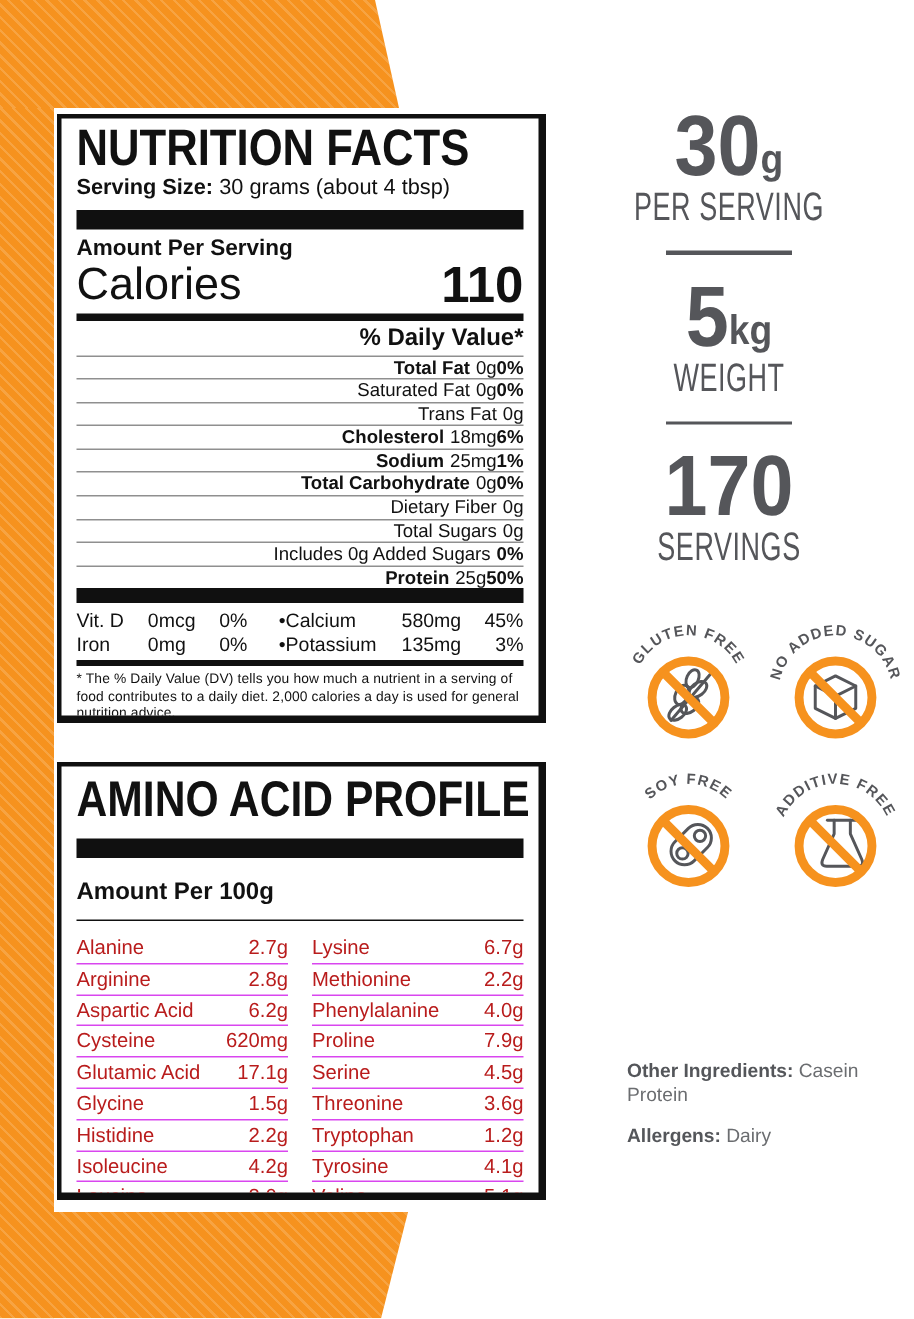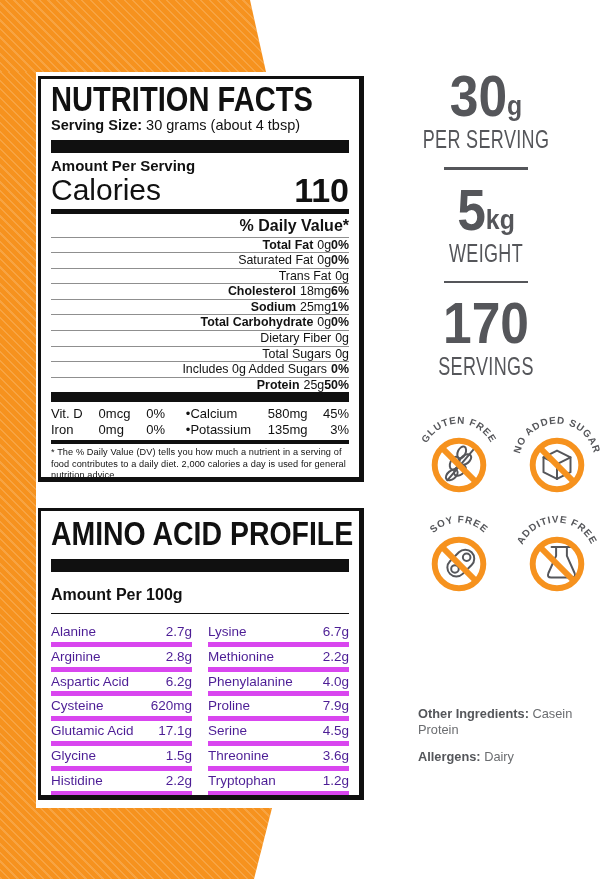--- a/index.html
+++ b/index.html
@@ -42,22 +42,22 @@
   .v-n1{width:48px;} .v-a1{width:48px;} .v-d1{width:40px;}
   .v-b{flex:1;text-align:center;}
   .v-n2{width:78px;} .v-a2{width:50px;} .v-d2{width:32px;text-align:right;}
   .nf-foot{font-size:9.2px;line-height:11.3px;letter-spacing:.1px;}
   .aa-title{font-size:29px;line-height:33px;font-weight:bold;white-space:nowrap;
             transform:scale(.98,1.15);transform-origin:0 60%;margin-top:3px;}
   .aa .bar-thick{margin:8px 0 10px;}
   .aa-sub{font-size:16px;font-weight:bold;padding:4px 0 9px;border-bottom:1.5px solid #111;}
   .aa-cols{display:flex;gap:16px;margin-top:8px;}
   .aa-col{flex:1;}
-  .aa-row{display:flex;justify-content:space-between;border-bottom:5px solid #d946ef;
-          font-size:13.5px;line-height:19.8px;color:#4c1d95;}
+  .aa-row{display:flex;justify-content:space-between;border-bottom:1px solid #d946ef;
+          font-size:13.5px;line-height:19.8px;color:#b91c1c;}
   
   .stats{position:absolute;left:381px;top:72px;width:210px;color:#55565A;text-align:center;}
   .stat-number{display:flex;justify-content:center;align-items:flex-end;font-weight:bold;
                font-size:56px;line-height:50px;transform:scale(.92,1.02);white-space:nowrap;}
   .stat-number .unit{font-size:27px;line-height:31px;font-weight:bold;}
   .stat-label{font-size:25px;line-height:26px;margin-top:3px;white-space:nowrap;
               transform:scale(.72,1.06);letter-spacing:.5px;}
   .stat + .stat{margin-top:16px;}
   .stat + .stat::before{content:"";display:block;width:84px;height:2.5px;background:#55565A;margin:0 auto 16px;}
   .badges{position:absolute;left:414px;top:402px;width:188px;display:grid;

